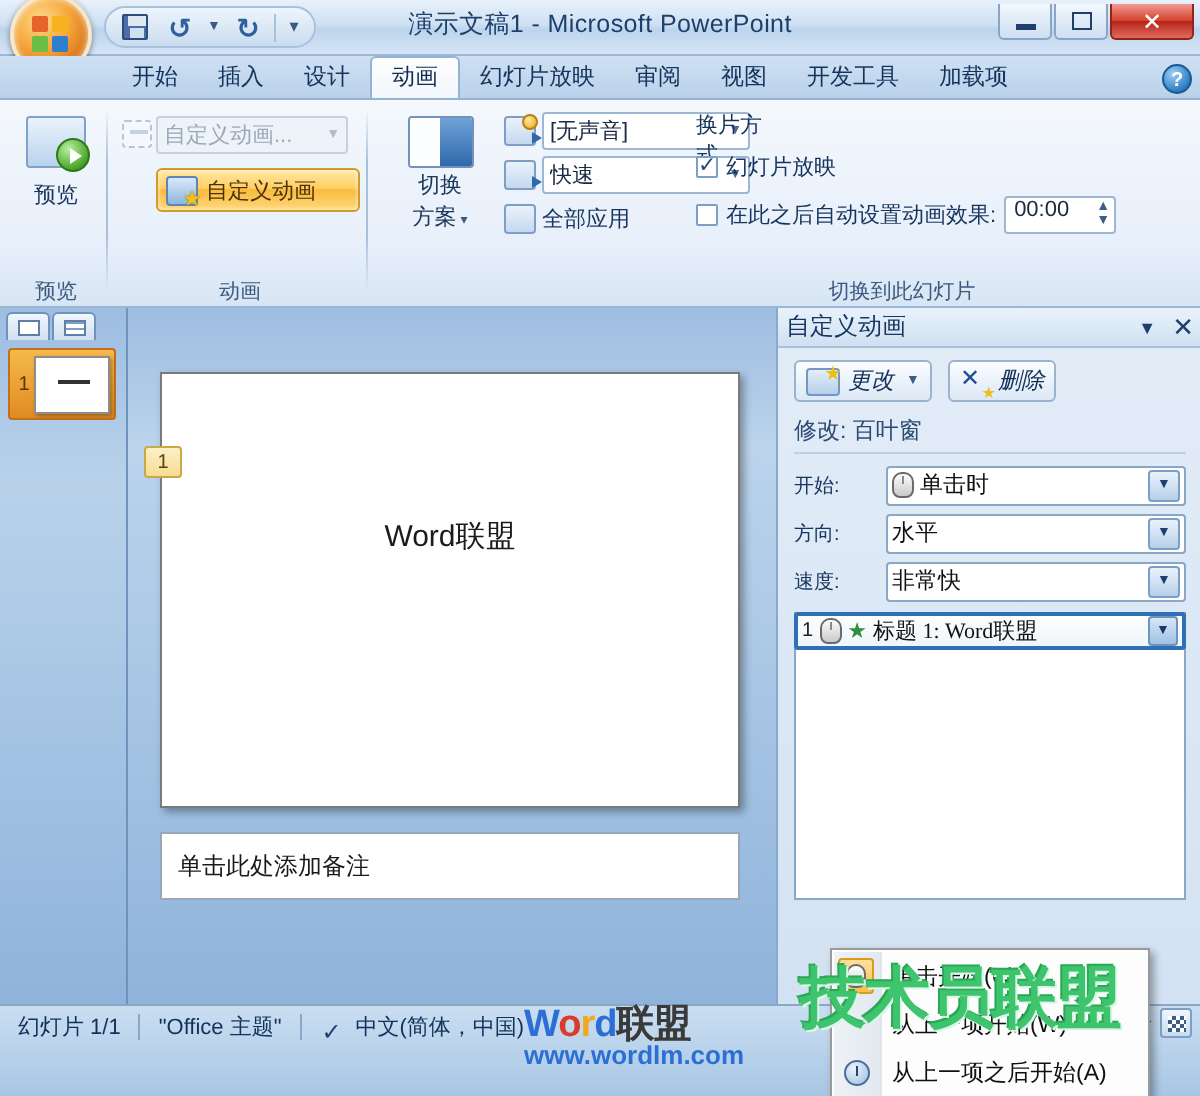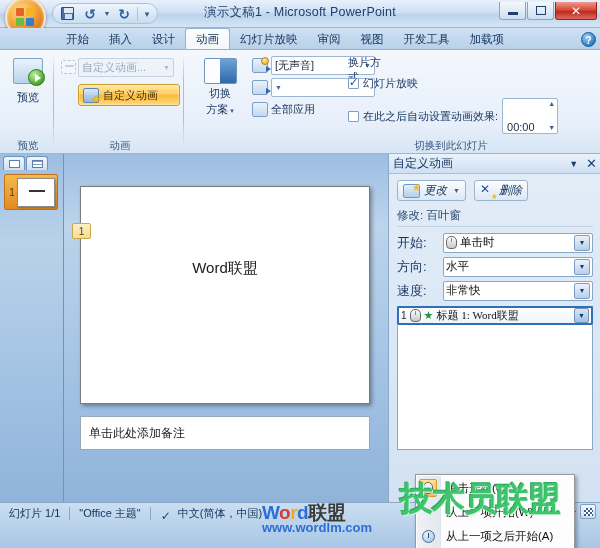--- a/index.html
+++ b/index.html
@@ -212,22 +212,22 @@
   .tr-combo .carr { font-size:7px; color:#4b6c97; }
   .applyall { font-size:11px; color:#16345d; white-space:nowrap;}
   .adv-title { position:absolute; left:162px; top:5px; font-size:11px; color:#16345d; }
   .adv-chk1 { position:absolute; left:162px; top:26px; display:flex; align-items:center; gap:4px;}
   .adv-chk2 { position:absolute; left:162px; top:48px; display:flex; align-items:center; gap:4px;}
   .cbx { width:11px; height:11px; background:#fff; border:1px solid #7e9fc5; border-radius:1px;
          position:relative; }
   .cbx.on:after { content:"✓"; position:absolute; left:0px; top:-3px; font-size:11px; color:#24487e; }
   .adv-lbl { font-size:11px; color:#16345d; white-space:nowrap;}
   .spin {
-    width:56px; height:36px; background:#fff; border:1px solid #9db6d1; border-radius:2px;
-    display:flex; align-items:flex-end; font-size:11px; padding-left:4px; position:relative;
+    width:56px; height:19px; background:#fff; border:1px solid #9db6d1; border-radius:2px;
+    display:flex; align-items:flex-start; font-size:11px; padding-left:4px; position:relative;
   }
   .spin .up, .spin .dn { position:absolute; right:2px; font-size:7px; color:#3d5d88; line-height:6px;}
   .spin .up { top:2px;} .spin .dn { bottom:2px;}
   .g-trans2-label { position:absolute; bottom:1px; left:150px; width:230px; text-align:center;
                     font-size:10.5px; color:#3a5a80;font-family:Liberation Serif, serif; }
 
   
   .workspace { position:absolute; left:0; top:154px; width:600px; height:348px; }
 
   
@@ -312,21 +312,21 @@
             background: linear-gradient(to bottom,#e3eefa,#b5cfe9); border:1px solid #7496c0; border-radius:2px;}
   .ch-ico:after { content:"★"; position:absolute; right:-2px; top:-3px; font-size:10px; color:#f0bd17;}
   .rm-ico { width:15px; height:14px; position:relative; }
   .rm-ico:before { content:"✕"; position:absolute; left:0; top:-2px; font-size:12px; color:#1f4f96; font-weight:bold;}
   .rm-ico:after { content:"★"; position:absolute; right:-3px; bottom:-3px; font-size:8px; color:#f0bd17;}
 
   .tp-modify { position:absolute; left:8px; top:54px; width:196px; font-size:11.5px; color:#2b4b73;}
   .tp-modify .uline { display:block; height:1px; background:#bed0e2; margin-top:3px; }
 
   .tp-field { position:absolute; left:8px; width:196px; height:21px; display:flex; align-items:center; }
-  .tp-field .fl { width:46px; font-size:13px; color:#16355f; }
+  .tp-field .fl { width:46px; font-size:10px; color:#16355f; }
   .tp-field .fv {
     flex:1; height:20px; background:#fff; border:1px solid #8aa7c6; border-radius:2px;
     display:flex; align-items:center; padding:0 2px; gap:3px; font-size:11.5px; color:#111;
   }
   .tp-field .fv .drop {
     width:16px; height:16px; margin-left:auto; border:1px solid #7e9fc5; border-radius:2px;
     background: linear-gradient(to bottom,#eaf3fc,#b7d0ea);
     display:flex; align-items:center; justify-content:center; font-size:7px; color:#1c4070;
   }
   .f-start { top:78px; } .f-dir { top:102px; } .f-speed { top:126px; }
@@ -546,20 +546,21 @@
           <span class="cv">[无声音]</span>
           <span class="carr">▼</span>
         </span>
       </div>
 
       <div class="tr-row r2">
         <span class="mini-ico">
             <span class="arr"></span>
           </span>
         <span class="tr-combo">
+          <span class="cv">快速</span>
           <span class="carr">▼</span>
         </span>
       </div>
 
       <div class="tr-row r3">
         <span class="mini-ico"></span>
         <span class="applyall">全部应用</span>
       </div>
 
       <div class="adv-title">换片方式</div>

